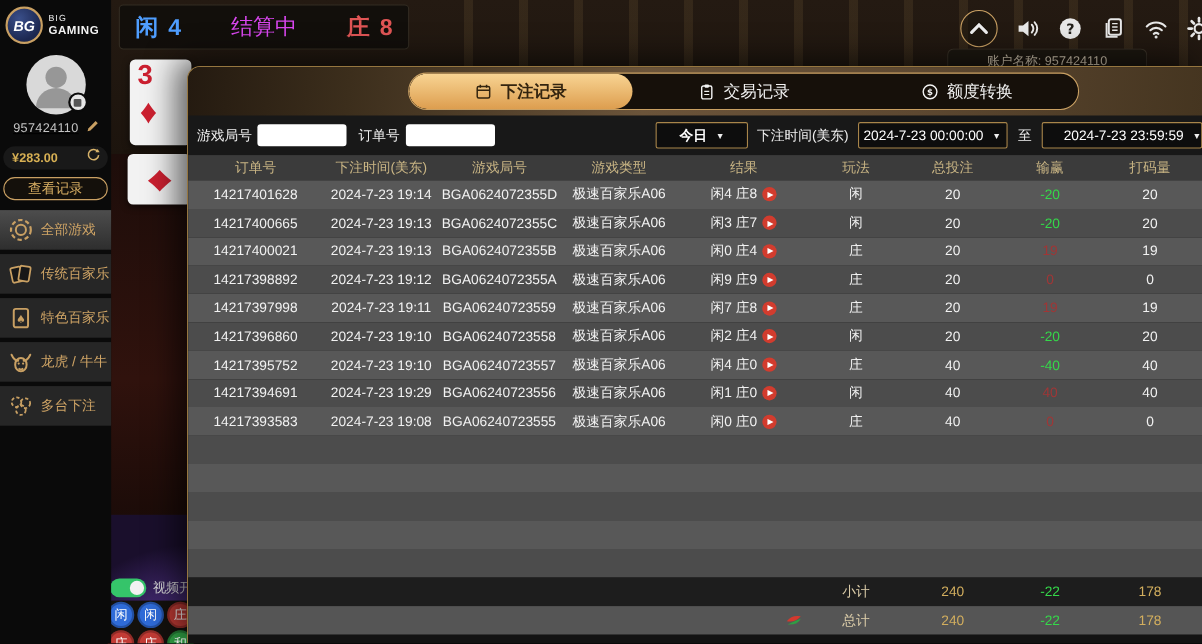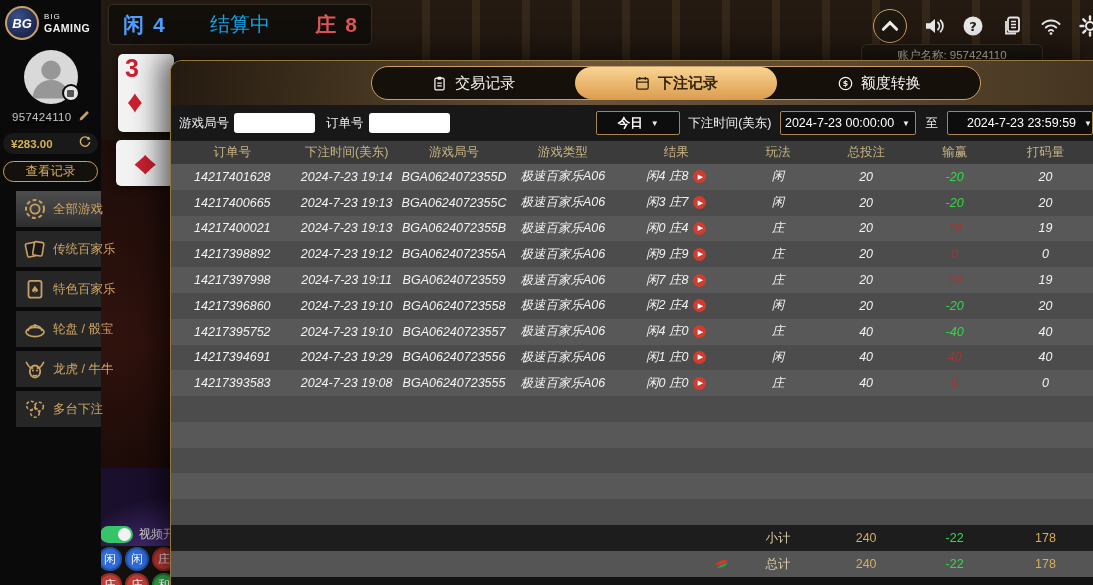--- a/index.html
+++ b/index.html
@@ -34,34 +34,34 @@
 
   .user-row { display:flex; align-items:center; justify-content:space-between; padding:2px 10px 0 12px;text-decoration:underline; }
   .user-id { color:#c4c4c4; font-size:11.5px; letter-spacing:.3px; }
   .balance-pill { margin:7px 3px 0; height:21px; background:#191919; border-radius:11px;
     display:flex; align-items:center; justify-content:space-between; padding:0 6px 0 8px; }
   .balance { color:#d7b054; font-size:11.5px; font-weight:bold; }
   .view-records { margin:7px 3px 0; height:21px; border:1px solid #c9a063; border-radius:12px;
     color:#d8ae63; font-size:12.5px; display:flex; align-items:center; justify-content:center;
     background:rgba(40,30,15,.35); cursor:pointer; }
 
-  .menu { margin-top:9px;padding-left:16px; }
+  .menu { margin-top:9px; }
   .menu-item { height:36px; margin-bottom:4px; background:#262626; display:flex; align-items:center;
     gap:6px; padding-left:7px; cursor:pointer; }
   .menu-item.is-active { background:linear-gradient(180deg,#4d4d4d,#2e2e2e); }
   .menu-item .mi-icon { width:24px; height:24px; flex:none; }
   .menu-item .mi-label { color:#cfa465; font-size:12.5px; white-space:nowrap; }
 
   
   .game-layer { position:absolute; inset:0; z-index:2; }
   .status-panel { position:absolute; left:108px; top:4px; width:264px; height:41px;
     background:rgba(17,14,11,.92); border:1px solid #322c22; border-radius:4px;
     display:flex; align-items:center; justify-content:space-between; padding:0 14px; }
   .sp-player { color:#4f9eff; font-size:21px; font-weight:bold; }
-  .sp-status { color:#0ea5e9; font-size:20px; }
+  .sp-status { color:#d946ef; font-size:20px; }
   .sp-banker { color:#e05555; font-size:21px; font-weight:bold; }
   .sp-player b, .sp-banker b { margin-left:9px; font-weight:bold; }
 
   .card1 { position:absolute; left:118px; top:54px; width:56px; height:78px; background:#f2f2f2;
     border-radius:5px; box-shadow:0 2px 6px rgba(0,0,0,.5); }
   .card1 .rank { position:absolute; left:7px; top:0px; color:#cc2030; font-size:25px; font-weight:bold; }
   .card1 .suit { position:absolute; left:9px; top:30px; color:#cc2030; font-size:31px; }
   .card2 { position:absolute; left:116px; top:140px; width:58px; height:46px; background:#f2f2f2;
     border-radius:5px; box-shadow:0 2px 6px rgba(0,0,0,.5); display:flex; align-items:center; justify-content:center; }
   .card2 .suit { color:#cc2030; font-size:32px; transform:scaleX(1.5); }
@@ -121,21 +121,21 @@
   .lbl-to { margin-left:10px; }
   .dd-date2 { width:146px; margin-left:9px;justify-content:flex-end; }
 
   
   .table { flex:1; display:flex; flex-direction:column; min-height:0; }
   .tr, .thead { display:grid; grid-template-columns:13.3% 11.5% 11.8% 11.8% 12.8% 9.3% 9.8% 9.4% 10.3%;
     align-items:center; text-align:center; }
   .thead { flex:none; height:23px; background:#3b3b3b; color:#c9b584; font-size:12.5px; }
   .thead .th { white-space:nowrap; overflow:visible; }
   .tbody { flex:none; }
-  .tbody .tr { height:25.8px; color:#f2f2f2; font-size:12.5px;font-style:italic; }
+  .tbody .tr { height:25.8px; color:#f2f2f2; font-size:12.5px; }
   .tbody .tr:nth-child(odd) { background:#585858; }
   .tbody .tr:nth-child(even) { background:#4c4c4c; }
   .td { white-space:nowrap; }
   .td.result { display:flex; align-items:center; justify-content:center; gap:5px; }
   .play { width:13px; height:13px; border-radius:50%; background:#d23c2e; color:#fff; font-size:7px;
     display:inline-flex; align-items:center; justify-content:center; cursor:pointer; padding-left:1px; }
   .winloss.neg { color:#35d84a; }
   .winloss.pos { color:#a03636; }
 
   .table-fillers { flex:none; height:129px;
@@ -317,30 +317,20 @@
           <svg viewBox="0 0 24 24">
               <rect x="5.5" y="3.8" width="13" height="16.8" rx="2" fill="none" stroke="#c9a063" stroke-width="1.8"></rect>
               <text x="12" y="16.2" font-size="10" fill="#c9a063" text-anchor="middle">♠</text>
             </svg>
         </span>
         <span class="mi-label">特色百家乐</span>
       </div>
       <div class="menu-item">
         <span class="mi-icon">
           <svg viewBox="0 0 24 24">
-              <ellipse cx="12" cy="15" rx="9" ry="4.6" fill="none" stroke="#c9a063" stroke-width="1.7"></ellipse>
-              <path d="M5 14 A7.2 7.2 0 0 1 19 14" fill="none" stroke="#c9a063" stroke-width="1.7"></path>
-              <circle cx="12" cy="8.6" r="1.6" fill="#c9a063"></circle>
-            </svg>
-        </span>
-        <span class="mi-label">轮盘 / 骰宝</span>
-      </div>
-      <div class="menu-item">
-        <span class="mi-icon">
-          <svg viewBox="0 0 24 24">
               <path d="M3.5 5.5 q2.5 5.5 6 5.5 M20.5 5.5 q-2.5 5.5 -6 5.5" stroke="#c9a063" fill="none" stroke-width="1.8" stroke-linecap="round"></path>
               <ellipse cx="12" cy="14.5" rx="5.2" ry="6" fill="none" stroke="#c9a063" stroke-width="1.8"></ellipse>
               <circle cx="10" cy="13.5" r="1" fill="#c9a063"></circle>
               <circle cx="14" cy="13.5" r="1" fill="#c9a063"></circle>
               <path d="M9.8 18 q2.2 1.6 4.4 0" stroke="#c9a063" fill="none" stroke-width="1.5"></path>
             </svg>
         </span>
         <span class="mi-label">龙虎 / 牛牛</span>
       </div>
       <div class="menu-item">
@@ -352,34 +342,34 @@
             </svg>
         </span>
         <span class="mi-label">多台下注</span>
       </div>
     </div>
   </aside>
 
   <div class="modal">
     <div class="modal-head">
       <div class="tabbar">
+        <div class="tab is-active">
+          <svg viewBox="0 0 24 24">
+              <rect x="4" y="5" width="16" height="15" rx="2" fill="none" stroke="#33240f" stroke-width="1.9"></rect>
+              <path d="M8 2.8 v4 M16 2.8 v4 M4 10 h16" stroke="#33240f" stroke-width="1.9"></path>
+            </svg>
+          <span>下注记录</span>
+        </div>
         <div class="tab">
           <svg viewBox="0 0 24 24">
               <rect x="5.5" y="4.5" width="13" height="16.5" rx="2" fill="none" stroke="#f3f3f3" stroke-width="1.8"></rect>
               <rect x="9.2" y="2.6" width="5.6" height="4" rx="1" fill="#f3f3f3"></rect>
               <path d="M8.8 11.4 h6.4 M8.8 15.4 h6.4" stroke="#f3f3f3" stroke-width="1.6"></path>
             </svg>
           <span>交易记录</span>
-        </div>
-        <div class="tab is-active">
-          <svg viewBox="0 0 24 24">
-              <rect x="4" y="5" width="16" height="15" rx="2" fill="none" stroke="#33240f" stroke-width="1.9"></rect>
-              <path d="M8 2.8 v4 M16 2.8 v4 M4 10 h16" stroke="#33240f" stroke-width="1.9"></path>
-            </svg>
-          <span>下注记录</span>
         </div>
         <div class="tab">
           <svg viewBox="0 0 24 24">
               <circle cx="12" cy="12" r="8.8" fill="none" stroke="#f3f3f3" stroke-width="1.8"></circle>
               <text x="12" y="16.2" font-size="11" font-weight="bold" fill="#f3f3f3" text-anchor="middle">$</text>
             </svg>
           <span>额度转换</span>
         </div>
       </div>
     </div>

